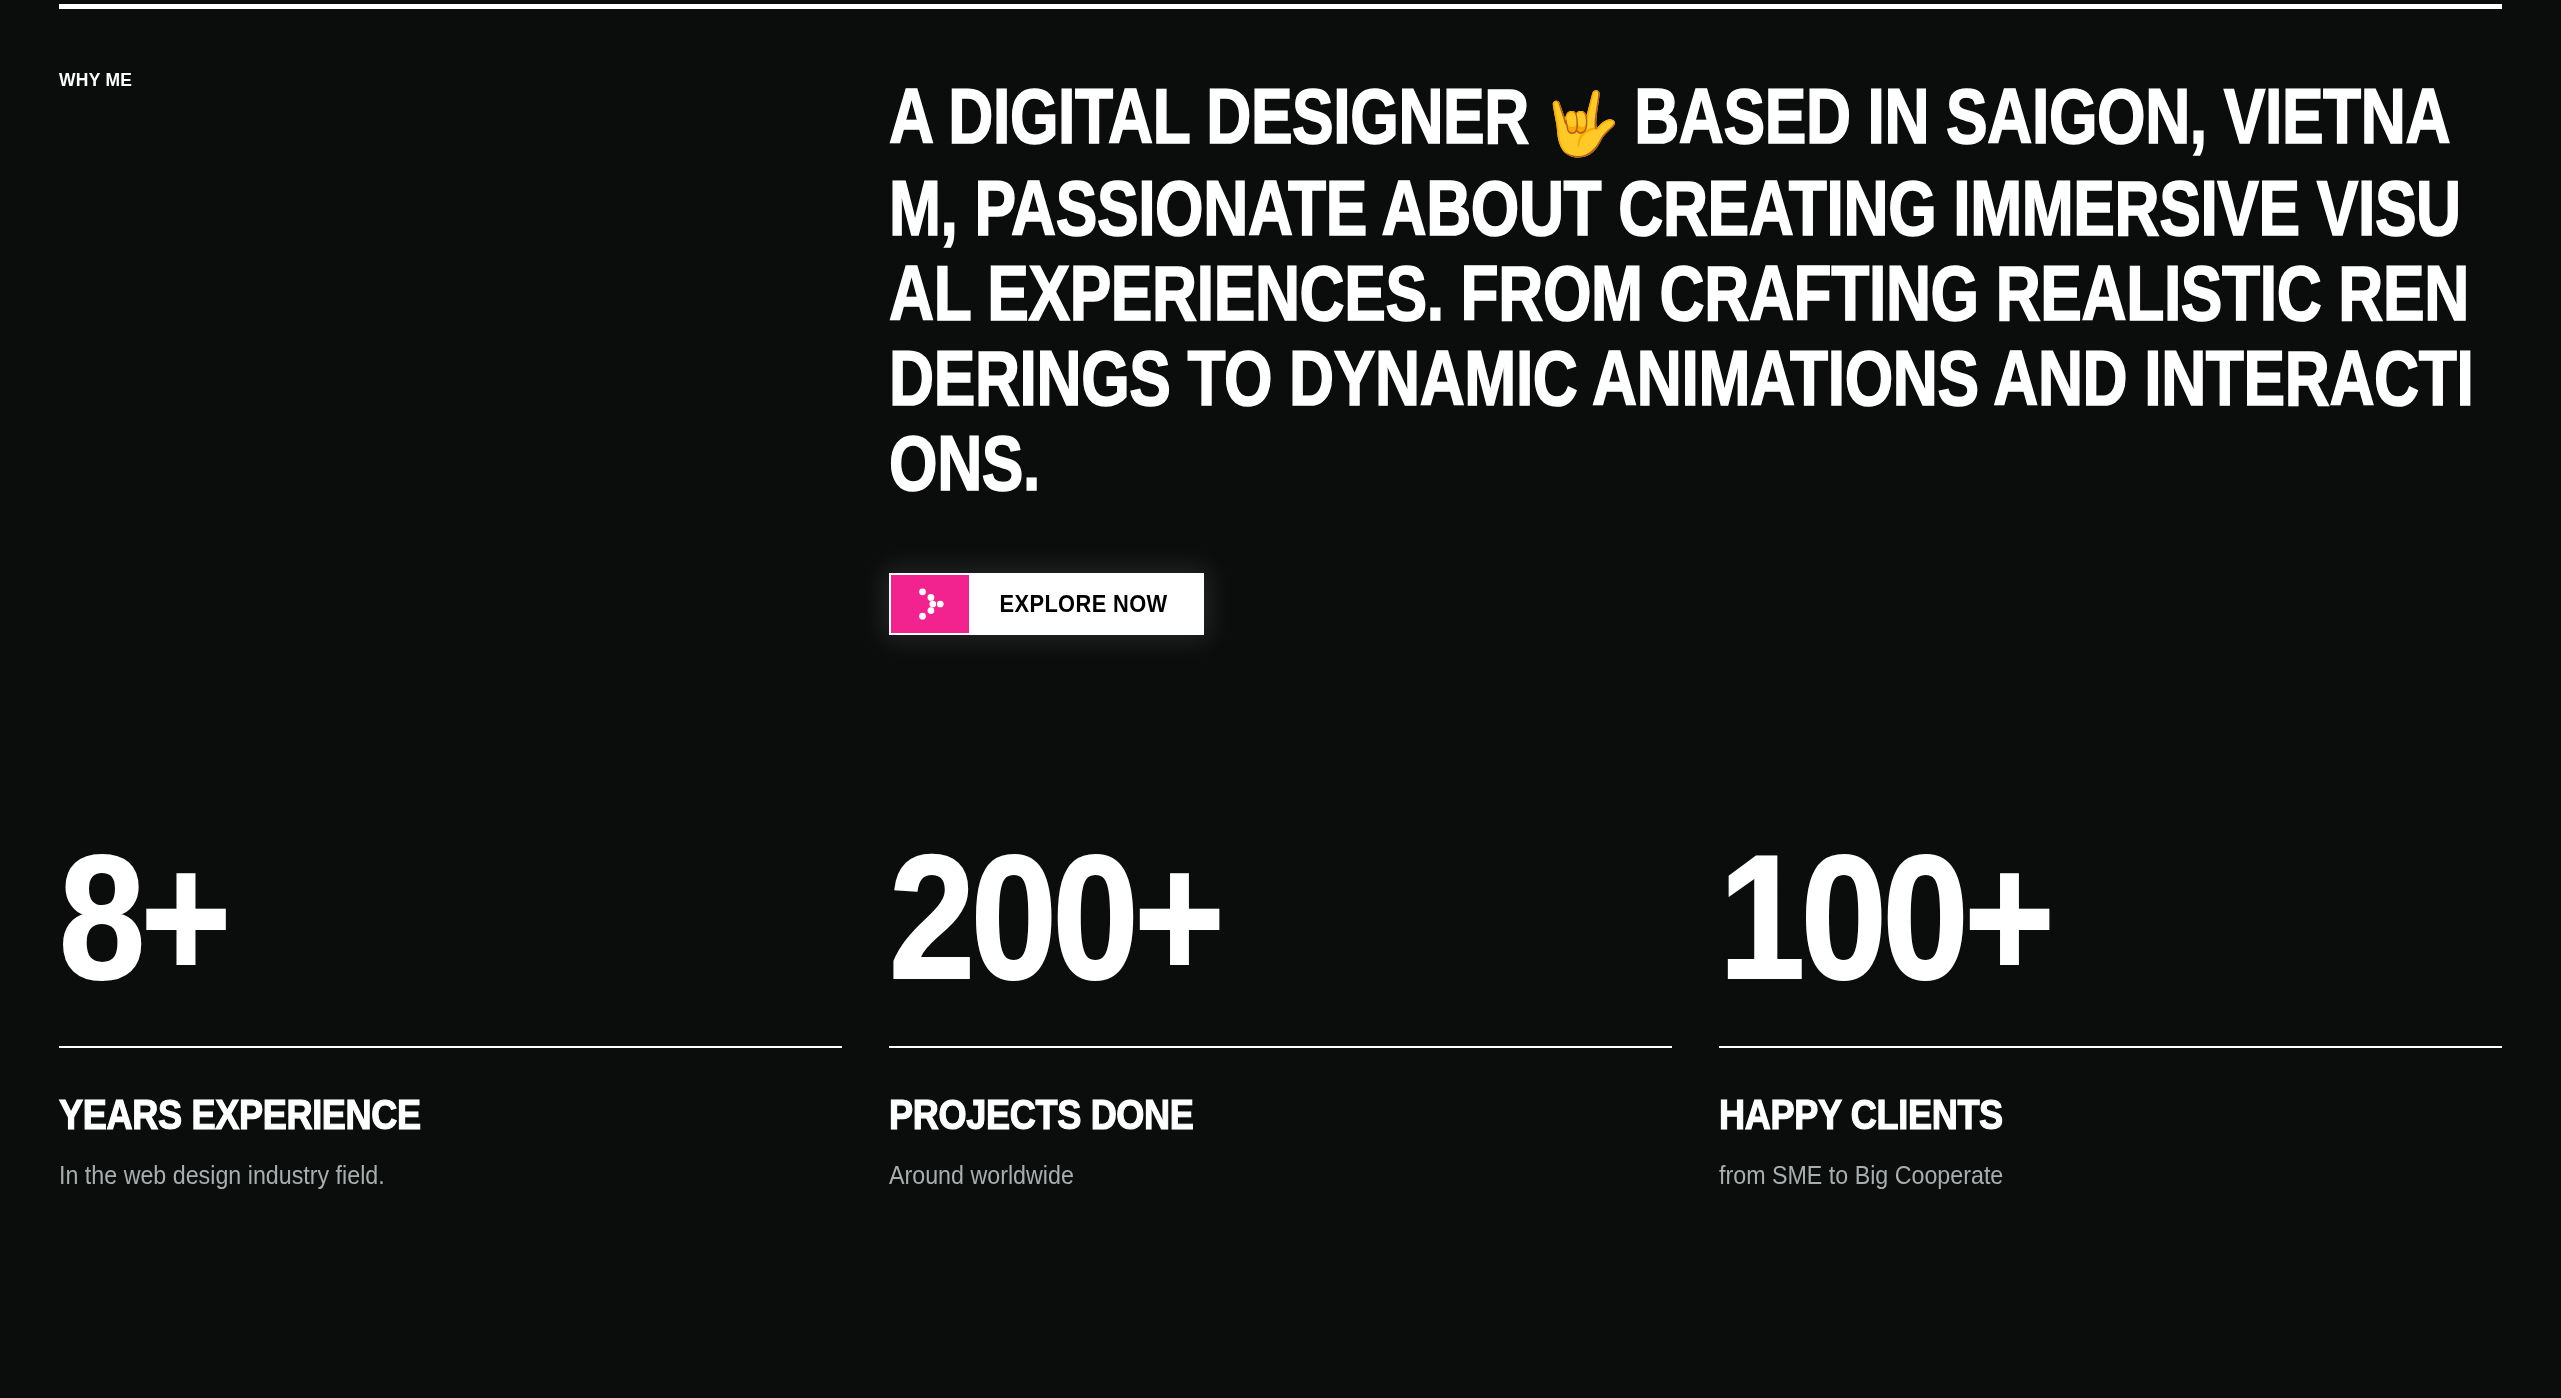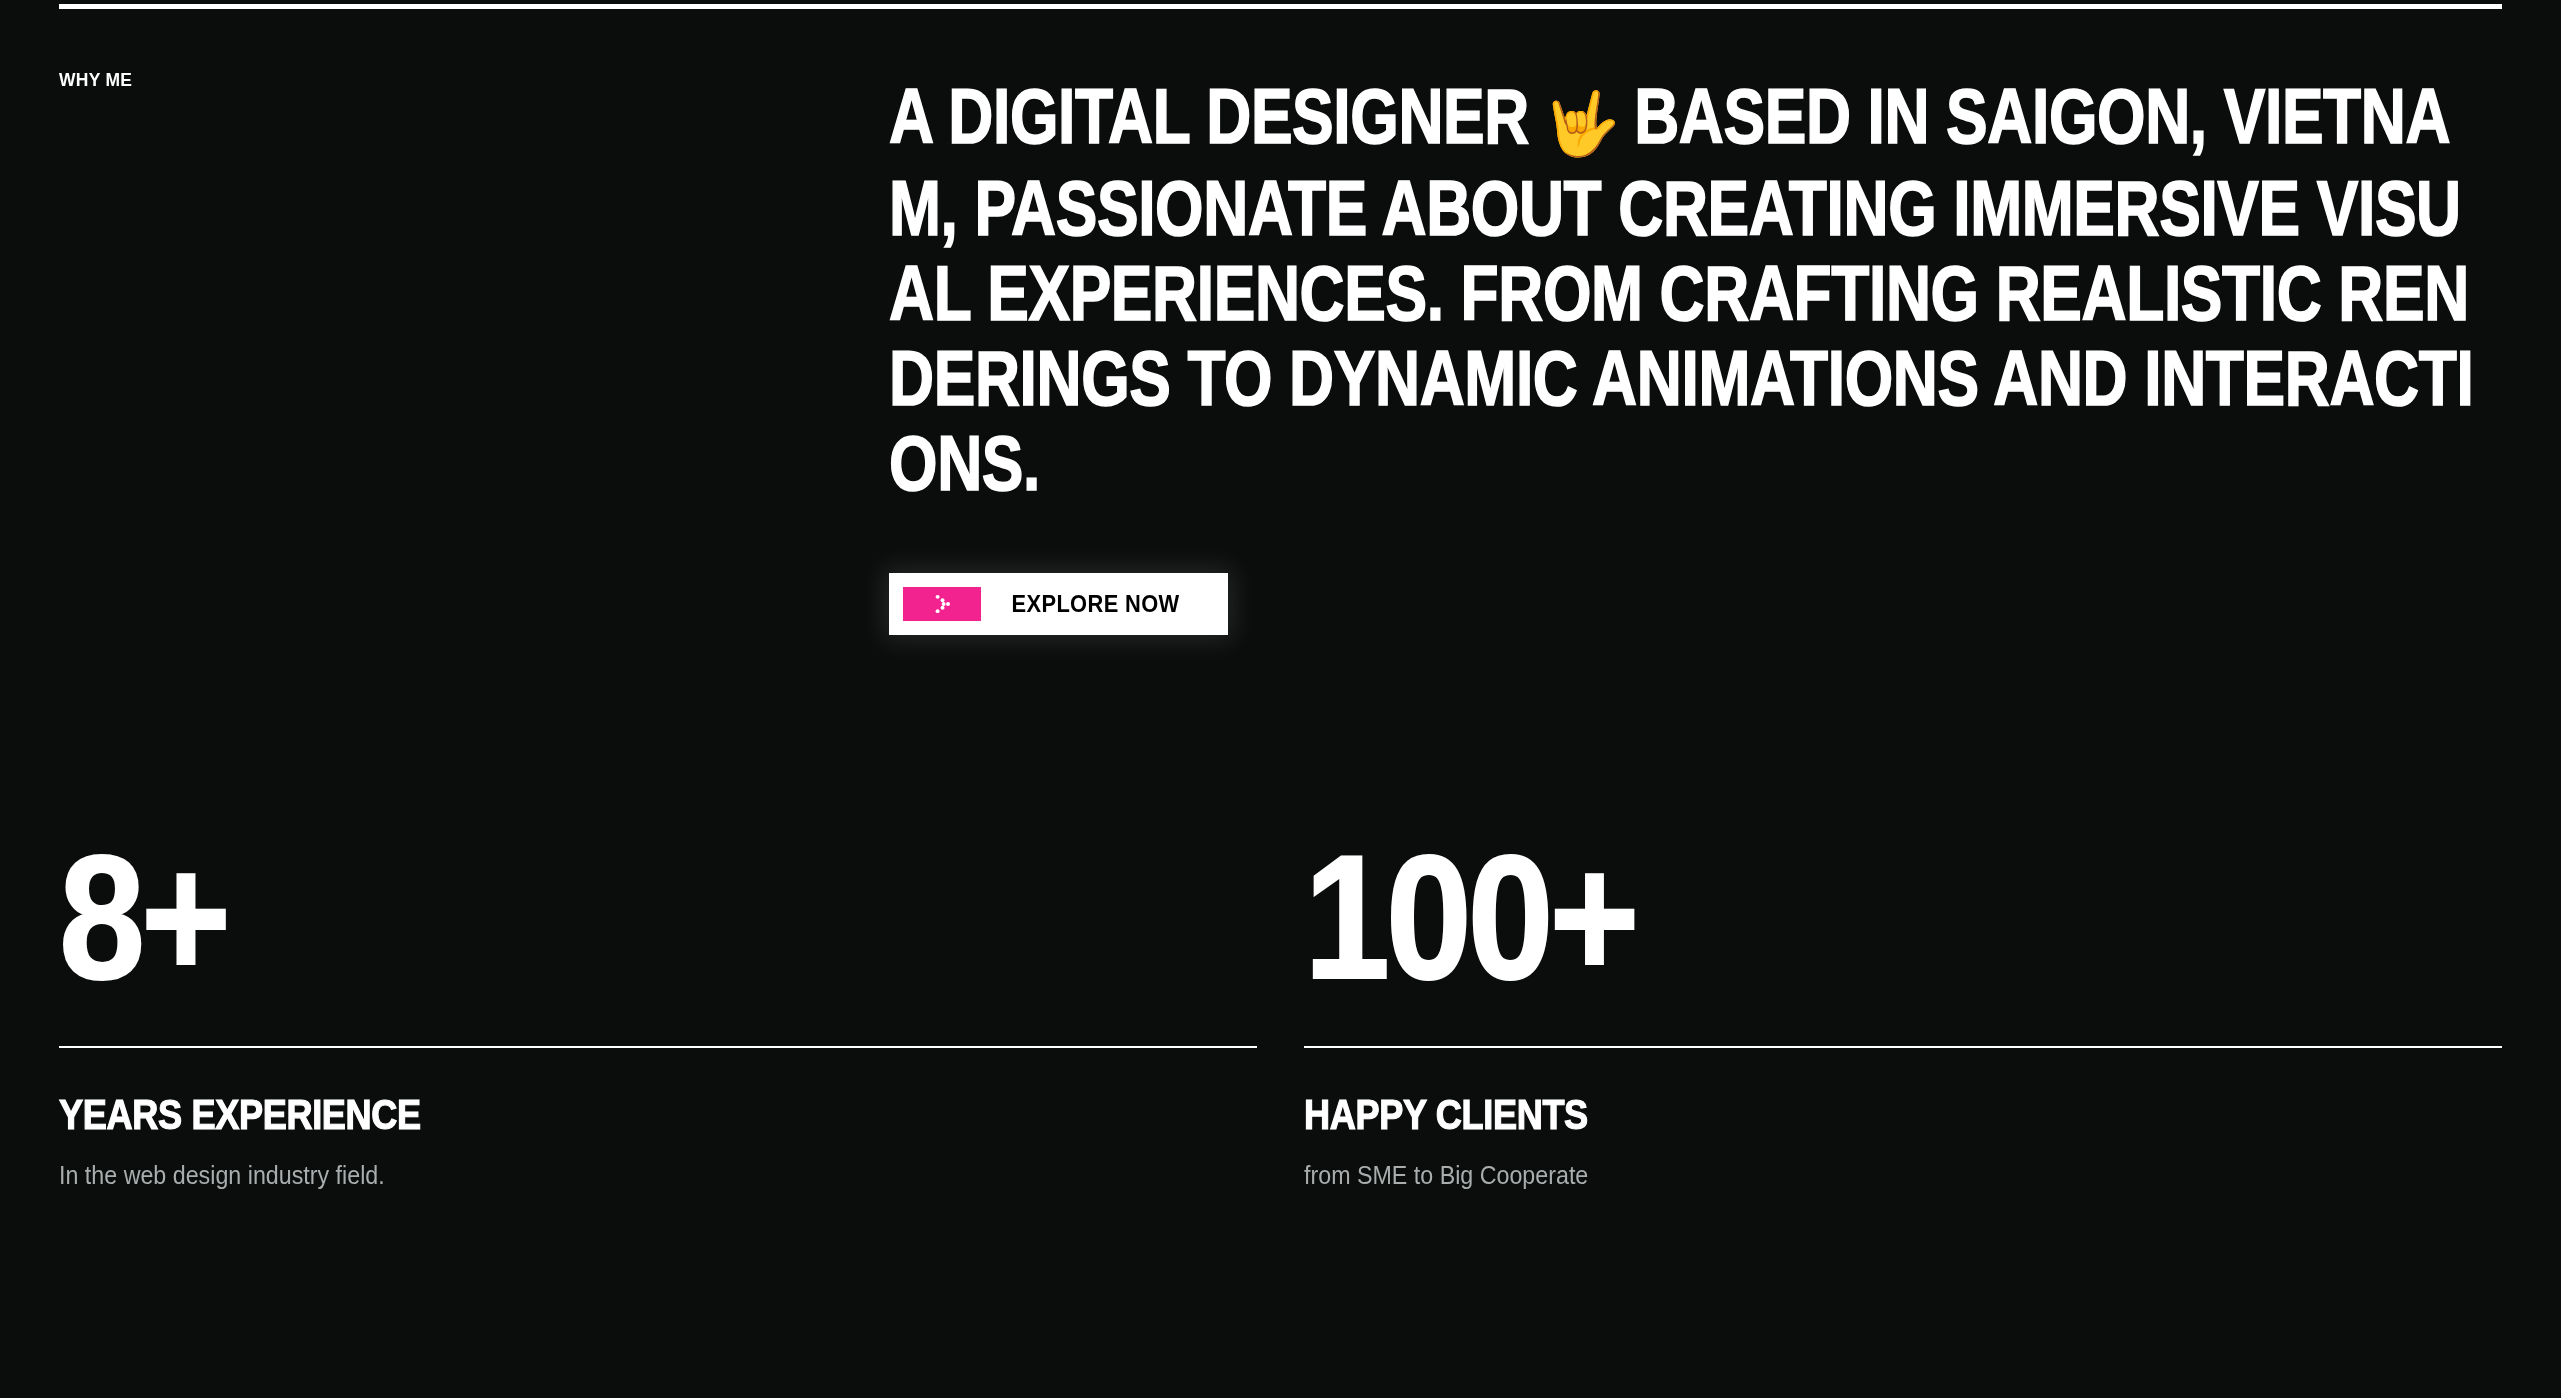--- a/index.html
+++ b/index.html
@@ -81,21 +81,21 @@
   
   .cta {
     position:absolute;
     left:889px;
     top:573px;
     height:62px;
     display:flex;
     align-items:stretch;
     background:#ffffff;
     border:2px solid #ffffff;
-    padding:12px;
+    padding:0;
     cursor:pointer;
     box-shadow:0 0 26px 6px rgba(255,255,255,0.10);
     text-decoration:none;
   }
 
   .cta-icon {
     width:78px;
     background:#f2238f;
     position:relative;
     flex:0 0 auto;
@@ -203,20 +203,26 @@
 
 <div class="stats">
 
   <div class="stat">
     <div class="stat-number">8+</div>
     <div class="stat-rule"></div>
     <div class="stat-title">YEARS EXPERIENCE</div>
     <div class="stat-desc">In the web design industry field.</div>
   </div>
 
+  <div class="stat">
+    <div class="stat-number">200+</div>
+    <div class="stat-rule"></div>
+    <div class="stat-title">PROJECTS DONE</div>
+    <div class="stat-desc">Around worldwide</div>
+  </div>
 
   <div class="stat">
     <div class="stat-number">100+</div>
     <div class="stat-rule"></div>
     <div class="stat-title">HAPPY CLIENTS</div>
     <div class="stat-desc">from SME to Big Cooperate</div>
   </div>
 
 </div>
 

